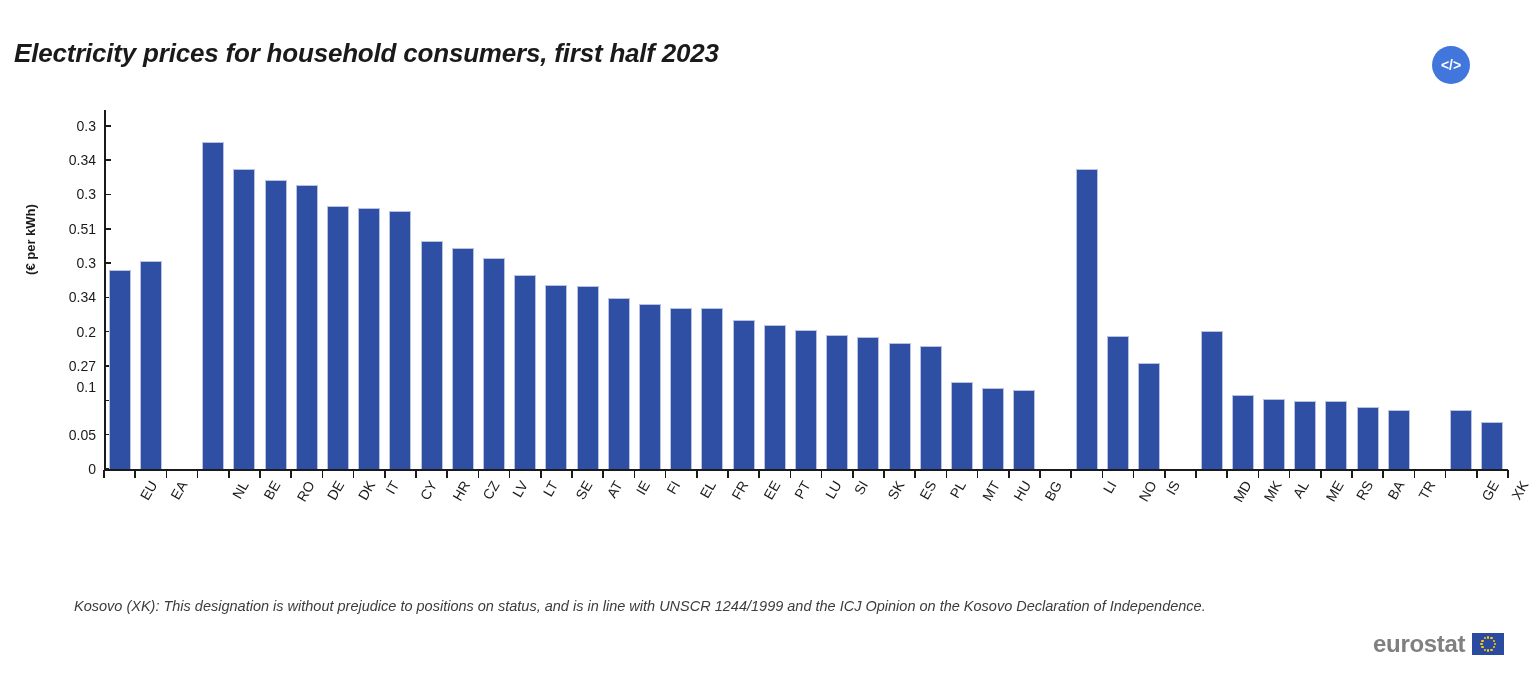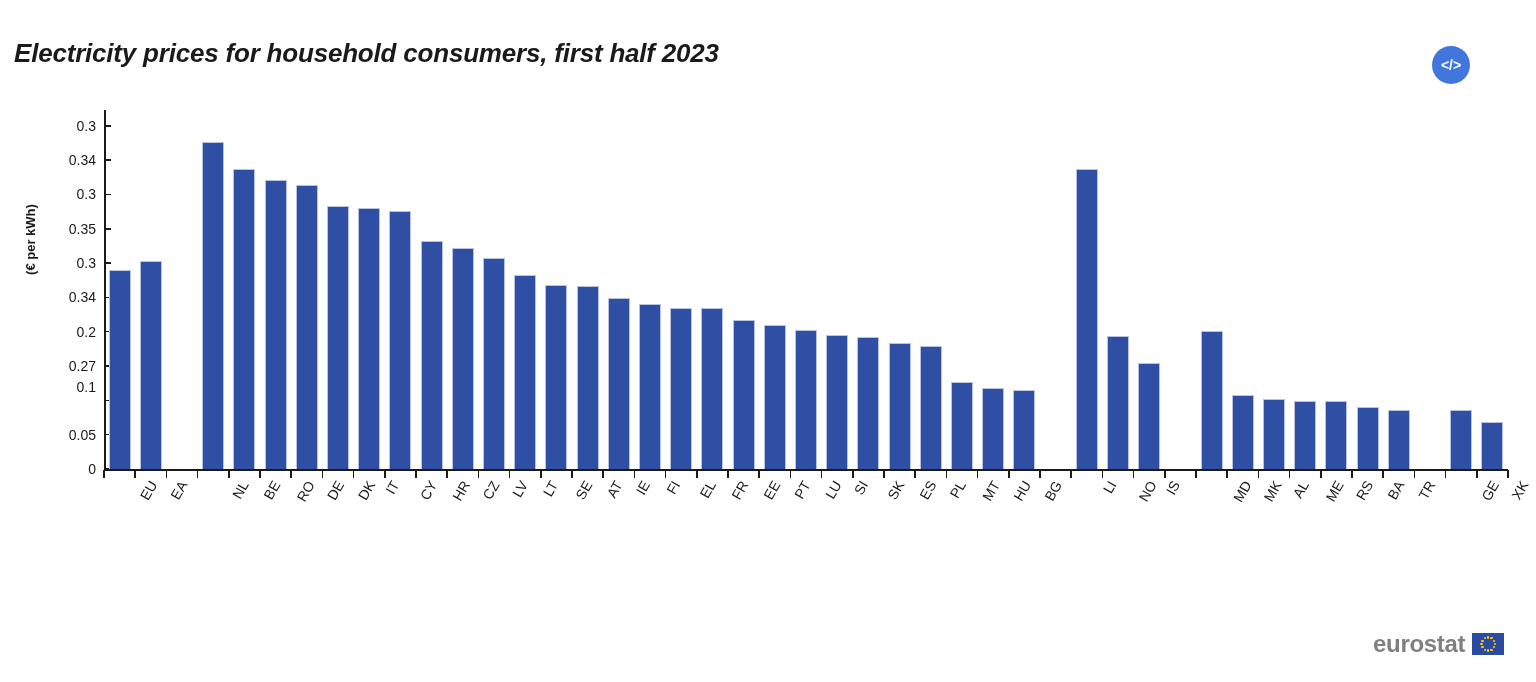--- a/index.html
+++ b/index.html
@@ -209,21 +209,21 @@
           <div class="ytick-mark" style="top: 159.258px; left: 62px;"></div>
           <div class="ytick-mark" style="top: 124.931px; left: 62px;"></div>
         </div>
     <div class="ytick-label" style="top: 469px;">0</div>
         <div class="ytick-label" style="top: 434.673px;">0.05</div>
         <div class="ytick-label" style="top: 387px;">0.1</div>
         <div class="ytick-label" style="top: 366.019px;">0.27</div>
         <div class="ytick-label" style="top: 331.692px;">0.2</div>
         <div class="ytick-label" style="top: 297.365px;">0.34</div>
         <div class="ytick-label" style="top: 263.038px;">0.3</div>
-        <div class="ytick-label" style="top: 228.712px;">0.35</div>
+        <div class="ytick-label" style="top: 228.712px;">0.51</div>
         <div class="ytick-label" style="top: 194.385px;">0.3</div>
         <div class="ytick-label" style="top: 160.058px;">0.34</div>
         <div class="ytick-label" style="top: 125.731px;">0.3</div>
       </div>
     <div id="yaxis-line" style="left: 104px; top: 110px; height: 359px;"></div>
     <div id="xaxis-line" style="left: 104px; top: 469px; width: 1404px;"></div>
     <div id="bars-layer">
         <div class="bar" title="EU: 0.2896" style="left: 108.68px; width: 21.84px; top: 270.178px; height: 198.822px; background: rgb(46, 79, 163); border-color: rgb(185, 194, 222);"></div>
         <div class="bar" title="EA: 0.3028" style="left: 139.88px; width: 21.84px; top: 261.116px; height: 207.884px; background: rgb(46, 79, 163); border-color: rgb(185, 194, 222);"></div>
         <div class="bar" title="NL: 0.4769" style="left: 202.28px; width: 21.84px; top: 141.59px; height: 327.41px; background: rgb(46, 79, 163); border-color: rgb(185, 194, 222);"></div>
@@ -350,20 +350,21 @@
         <div class="xtick-mark" style="left: 1320px; top: 470px; height: 8px;"></div>
         <div class="xtick-mark" style="left: 1351.2px; top: 470px; height: 8px;"></div>
         <div class="xtick-mark" style="left: 1382.4px; top: 470px; height: 8px;"></div>
         <div class="xtick-mark" style="left: 1413.6px; top: 470px; height: 8px;"></div>
         <div class="xtick-mark" style="left: 1444.8px; top: 470px; height: 8px;"></div>
         <div class="xtick-mark" style="left: 1476px; top: 470px; height: 8px;"></div>
         <div class="xtick-mark" style="left: 1507.2px; top: 470px; height: 8px;"></div>
       </div>
   </div>
 
+  <div id="footnote">Kosovo (XK): This designation is without prejudice to positions on status, and is in line with UNSCR 1244/1999 and the ICJ Opinion on the Kosovo Declaration of Independence.</div>
 
   <div id="eurostat-logo">
     <span id="eurostat-wordmark">eurostat</span>
     <span id="eu-flag" style="background: rgb(43, 75, 160);">
         <span class="star" style="left: 14.8px; top: 3.2px; background: rgb(255, 204, 0);"></span>
         <span class="star" style="left: 18.1px; top: 4.08423px; background: rgb(255, 204, 0);"></span>
         <span class="star" style="left: 20.5158px; top: 6.5px; background: rgb(255, 204, 0);"></span>
         <span class="star" style="left: 21.4px; top: 9.8px; background: rgb(255, 204, 0);"></span>
         <span class="star" style="left: 20.5158px; top: 13.1px; background: rgb(255, 204, 0);"></span>
         <span class="star" style="left: 18.1px; top: 15.5158px; background: rgb(255, 204, 0);"></span>

